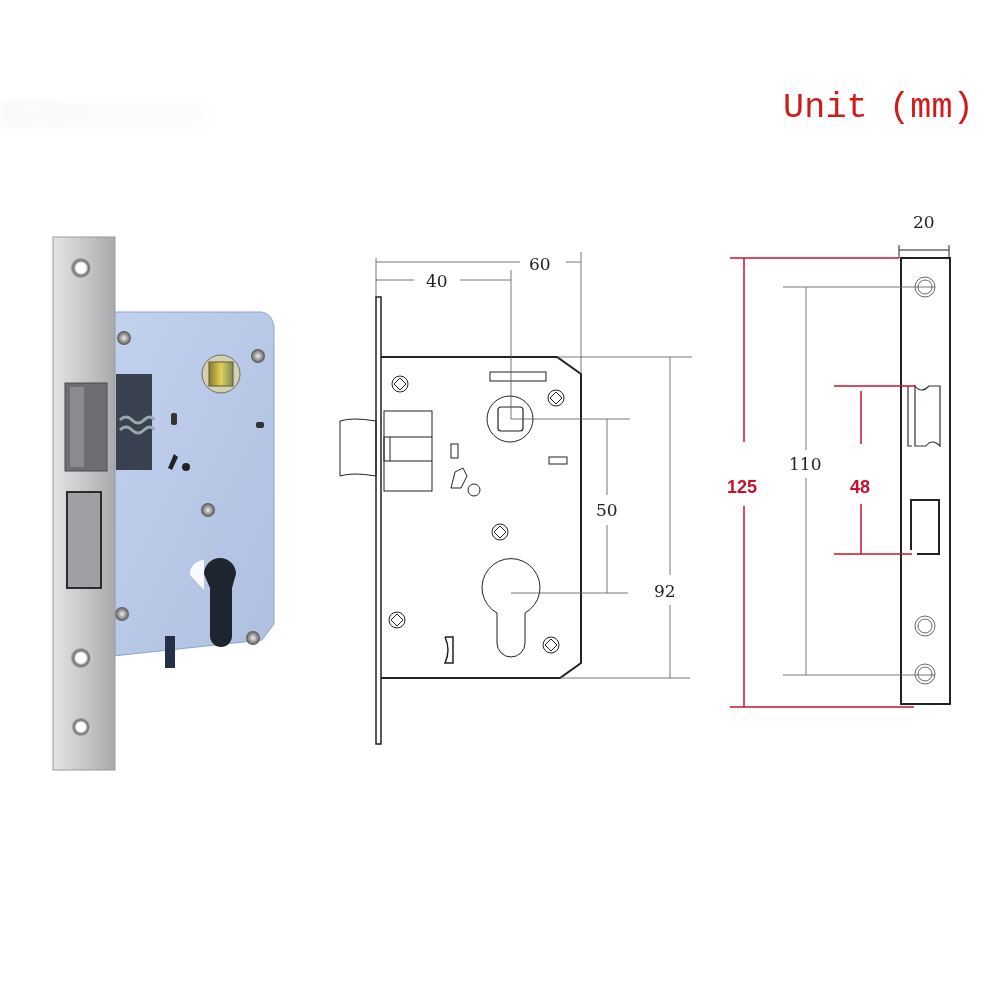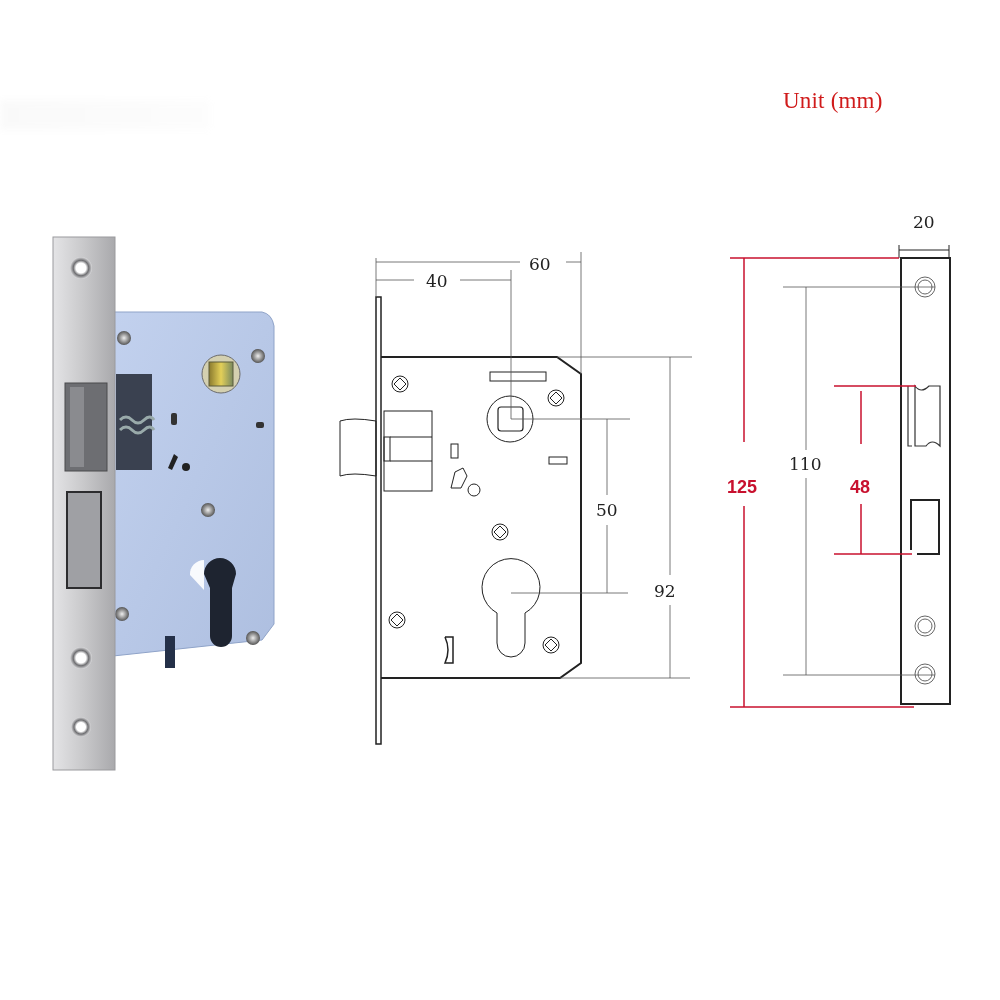--- a/index.html
+++ b/index.html
@@ -1,17 +1,17 @@
 <!DOCTYPE html>
 <html><head>
   <meta charset="utf-8">
   <style>
     html, body { margin: 0; padding: 0; background: #ffffff; }
     body { width: 1000px; height: 1000px; position: relative; overflow: hidden; font-family: "DejaVu Serif", serif; }
-    .unit { position: absolute; left: 783px; top: 88px; font-family: Liberation Serif, serif; font-size: 23px; color: #d01b1b; letter-spacing: 0.2px; }
+    .unit { position: absolute; left: 783px; top: 88px; font-family: Liberation Mono, monospace; font-size: 35px; color: #d01b1b; letter-spacing: 0.2px; }
     svg { position: absolute; left: 0; top: 0; }
     .dim { font-family: "DejaVu Serif", serif; font-size: 17px; fill: #222; }
     .dim-red { font-family: "Liberation Sans", sans-serif; font-size: 18px; font-weight: bold; fill: #c8102e; }
     .ghost { position: absolute; left: 0; top: 100px; width: 210px; height: 30px; opacity: 0.06; background: linear-gradient(90deg, #aaa, #ddd); filter: blur(3px); }
   </style>
 </head>
 <body>
 
 <div class="ghost"></div>
 

